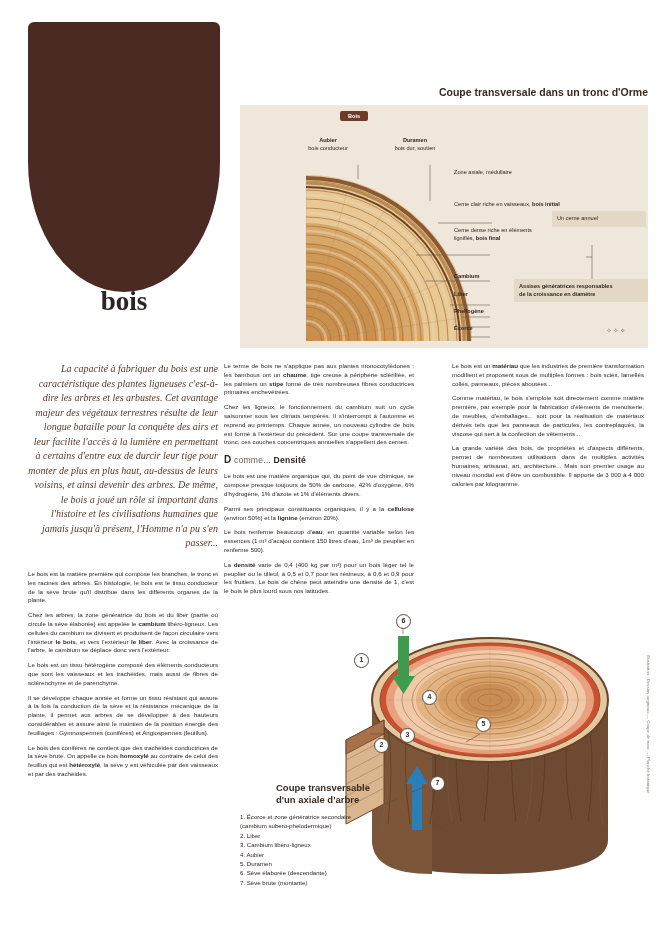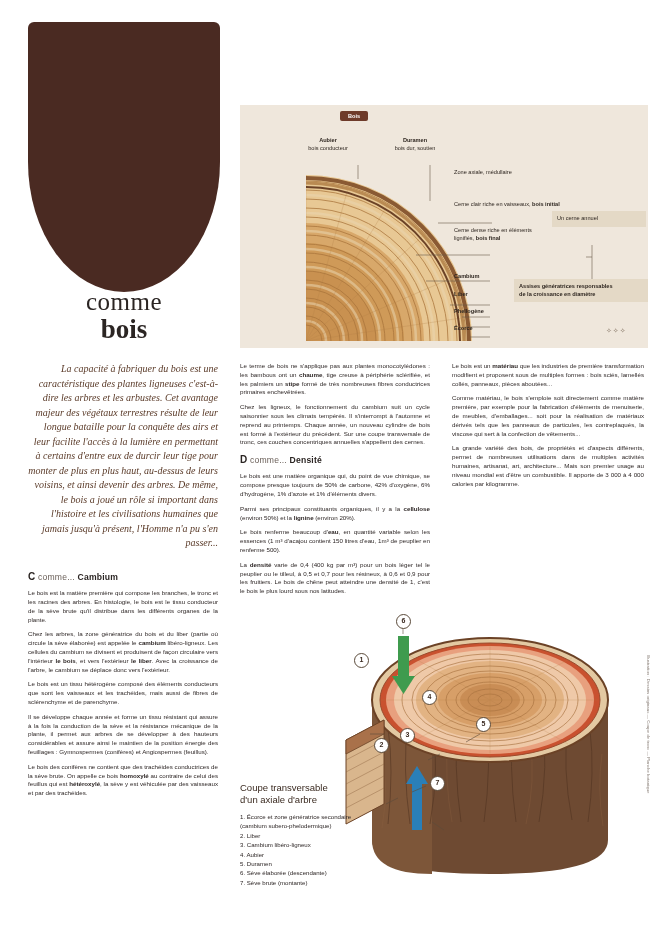--- a/index.html
+++ b/index.html
@@ -128,21 +128,21 @@
   .col {
     position: absolute;
     font-size: 6.2px;
     line-height: 1.42;
     color: #2e2726;
     text-align: justify;
   }
   .col p { margin: 0 0 6px 0; }
   .col b { font-weight: bold; }
   .col1 { left: 28px; top: 570px; width: 190px; }
-  .col2 { left: 240px; top: 362px; width: 190px; }
+  .col2 { left: 224px; top: 362px; width: 190px; }
   .col3 { left: 452px; top: 362px; width: 192px; }
 
   .head {
     font-size: 8.6px;
     color: #2b2523;
     margin: 0 0 5px 0;
     letter-spacing: .2px;
   }
   .head .cap { font-weight: bold; font-size: 10px; }
   .head .dots { color: #6a5f58; }
@@ -172,24 +172,25 @@
   }
 
   .legend {
     position: absolute;
     left: 240px;
     top: 782px;
     width: 200px;
   }
   .legend .lt {
     font-size: 9.5px;
-    font-weight: normal;
+    font-weight: bold;
     color: #3a2a20;
     line-height: 1.25;
     margin-bottom: 6px;
+    margin-left: 36px;
   }
   .legend ul {
     margin: 0; padding: 0; list-style: none;
     font-size: 6.1px;
     line-height: 1.55;
     color: #2e2726;
   }
 
   .sidecredit {
     position: absolute;
@@ -234,24 +235,24 @@
       </g>
 
       <g fill="none" stroke="#e8d9c8" stroke-width="1.2">
         <path d="M126 232 l5 -7 l5 7 l-5 7 z"></path>
         <path d="M120 232 h3 M139 232 h3 M131 222 v3 M131 239 v3"></path>
       </g>
     </svg>
   </div>
 
   <div class="comme-title">
-    <div class="l1">comme</div>
     <div class="l2">bois</div>
   </div>
 
+  <div class="diagram-title">Coupe transversale dans un tronc d'Orme</div>
 
   <div class="diagram-box">
     <svg width="408" height="243" viewBox="0 0 408 243">
       <defs>
         <clipPath id="wedgeClip">
           <path d="M66 236 L66 70 A166 166 0 0 1 232 236 Z"></path>
         </clipPath>
       </defs>
 
       <g clip-path="url(#wedgeClip)">
@@ -358,25 +359,20 @@
       <b>Assises génératrices responsables</b><br>
       <b>de la croissance en diamètre</b>
     </div>
 
     <div class="diamonds" style="left:366px; top:222px;">✧✧✧</div>
   </div>
 
   <div class="intro">La capacité à fabriquer du bois est une caractéristique des plantes ligneuses c'est-à-dire les arbres et les arbustes. Cet avantage majeur des végétaux terrestres résulte de leur longue bataille pour la conquête des airs et leur facilite l'accès à la lumière en permettant à certains d'entre eux de durcir leur tige pour monter de plus en plus haut, au-dessus de leurs voisins, et ainsi devenir des arbres. De même, le bois a joué un rôle si important dans l'histoire et les civilisations humaines que jamais jusqu'à présent, l'Homme n'a pu s'en passer...</div>
 
   <div class="col col1">
-    <div class="head">
-      <span class="cap">C</span>
-      <span class="dots">comme...</span>
-      <span class="kw">Cambium</span>
-    </div>
     <div>
         <p>Le bois est la matière première qui compose les branches, le tronc et les racines des arbres. En histologie, le bois est le tissu conducteur de la sève brute qu'il distribue dans les différents organes de la plante.</p>
         <p>Chez les arbres, la zone génératrice du bois et du liber (partie où circule la sève élaborée) est appelée le <b>cambium</b> libéro-ligneux. Les cellules du cambium se divisent et produisent de façon circulaire vers l'intérieur <b>le bois</b>, et vers l'extérieur <b>le liber</b>. Avec la croissance de l'arbre, le cambium se déplace donc vers l'extérieur.</p>
         <p>Le bois est un tissu hétérogène composé des éléments conducteurs que sont les vaisseaux et les trachéides, mais aussi de fibres de sclérenchyme et de parenchyme.</p>
         <p>Il se développe chaque année et forme un tissu résistant qui assure à la fois la conduction de la sève et la résistance mécanique de la plante, il permet aux arbres de se développer à des hauteurs considérables et assure ainsi le maintien de la position énergie des feuillages : Gymnospermes (conifères) et Angiospermes (feuillus).</p>
         <p>Le bois des conifères ne contient que des trachéides conductrices de la sève brute. On appelle ce bois <b>homoxylé</b> au contraire de celui des feuillus qui est <b>hétéroxylé</b>, la sève y est véhiculée par des vaisseaux et par des trachéides.</p>
       </div>
   </div>
 
   <div class="col col2">

